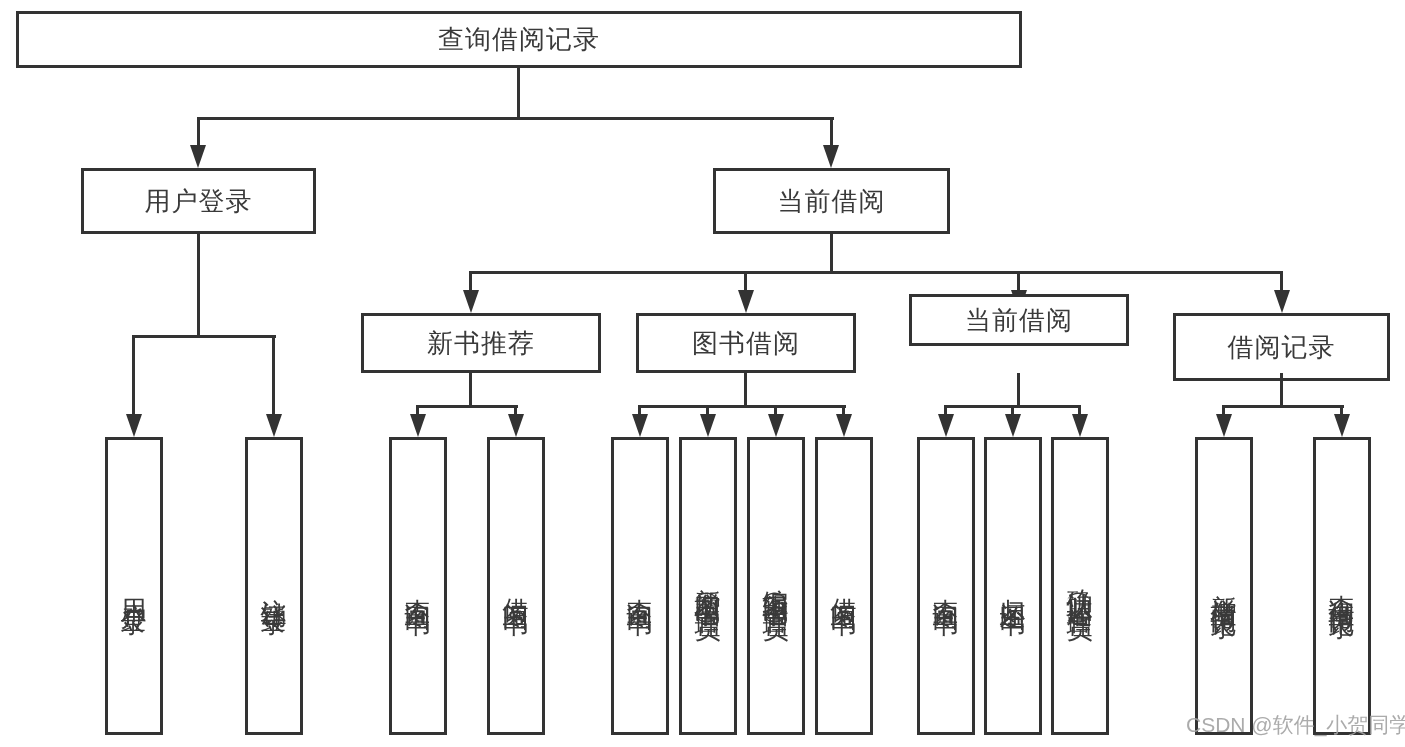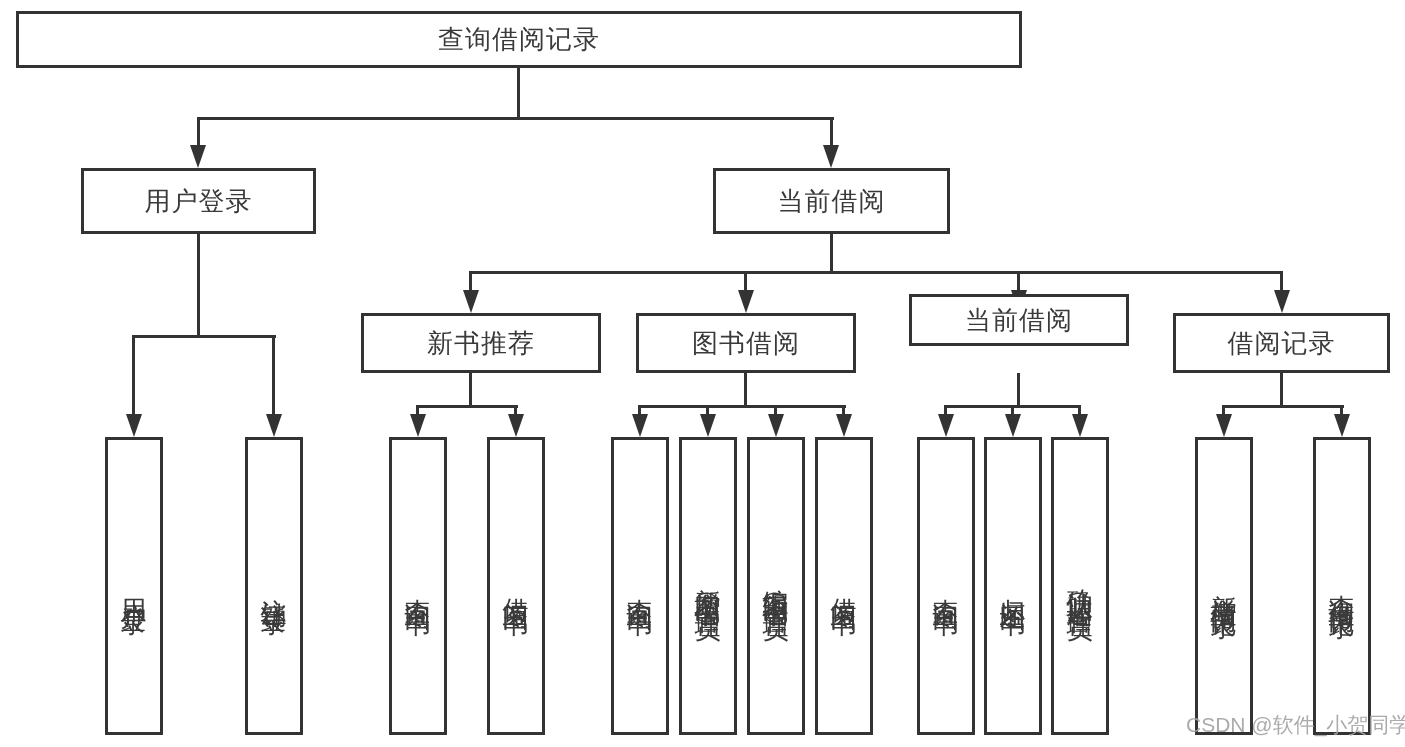--- a/index.html
+++ b/index.html
@@ -77,21 +77,21 @@
 
 <div class="box hbox" style="left:361px;top:313px;width:240px;height:60px;">
   <span>新书推荐</span>
 </div>
 <div class="box hbox" style="left:636px;top:313px;width:220px;height:60px;">
   <span>图书借阅</span>
 </div>
 <div class="box hbox" style="left:909px;top:294px;width:220px;height:52px;">
   <span>当前借阅</span>
 </div>
-<div class="box hbox" style="left:1173px;top:313px;width:217px;height:60px;">
+<div class="box hbox" style="left:1173px;top:313px;width:217px;height:68px;">
   <span>借阅记录</span>
 </div>
 
 <div class="line" style="left:469px;top:373px;width:3px;height:35px;"></div>
 <div class="line" style="left:416px;top:405px;width:102px;height:3px;"></div>
 <div class="line" style="left:416px;top:405px;width:3px;height:12px;"></div>
 <div class="arrow" style="left:410px;top:414px;"></div>
 <div class="line" style="left:514px;top:405px;width:3px;height:12px;"></div>
 <div class="arrow" style="left:508px;top:414px;"></div>
 

